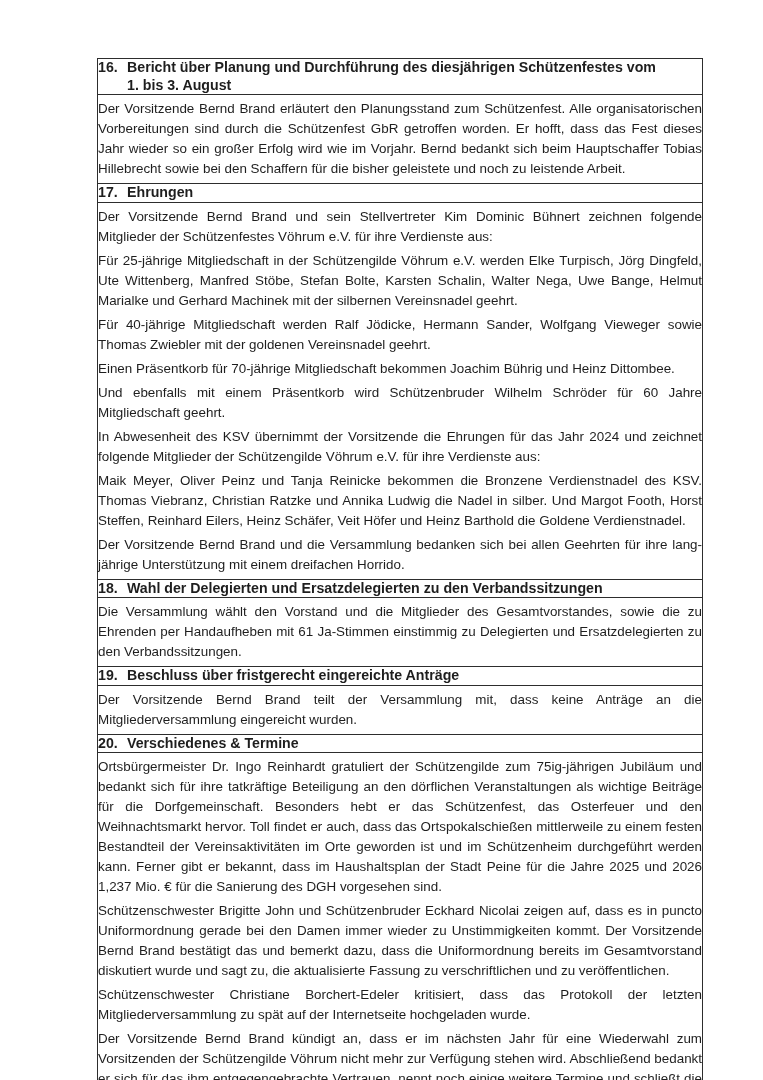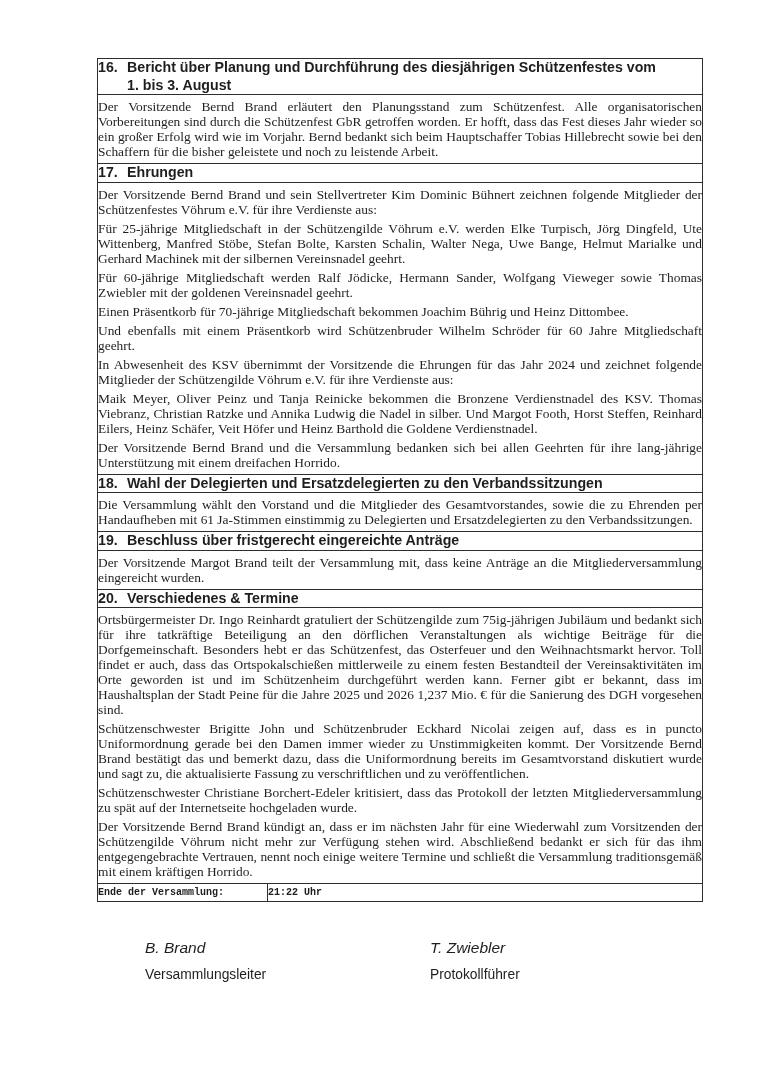--- a/index.html
+++ b/index.html
@@ -39,23 +39,22 @@
   .head-num {
     flex: 0 0 29px;
     width: 29px;
   }
   .head-title {
     flex: 1;
     white-space: pre-wrap;
   }
   td.bodycell {
     font-size: 13.4px;
-    line-height: 15px;
+    line-height: 20px;
     padding: 1px 7px 3px 11px;
-    font-family: Liberation Serif, serif;
   }
   .bodycell p {
     margin: 4px 0;
     text-align: justify;
   }
   td.end-label, td.end-value {
     font-weight: bold;
     font-size: 10px;
     line-height: 17px;
     padding: 3px 7px 4px 11px;
@@ -110,21 +109,21 @@
         <div class="head-inner">
           <span class="head-num">17.</span>
           <span class="head-title">Ehrungen</span>
         </div>
       </td>
     </tr>
     <tr>
       <td colspan="2" class="bodycell">
         <p>Der Vorsitzende Bernd Brand und sein Stellvertreter Kim Dominic Bühnert zeichnen folgende Mitglieder der Schützenfestes Vöhrum e.V. für ihre Verdienste aus:</p>
         <p>Für 25-jährige Mitgliedschaft in der Schützengilde Vöhrum e.V. werden Elke Turpisch, Jörg Dingfeld, Ute Wittenberg, Manfred Stöbe, Stefan Bolte, Karsten Schalin, Walter Nega, Uwe Bange, Helmut Marialke und Gerhard Machinek mit der silbernen Vereinsnadel geehrt.</p>
-        <p>Für 60-jährige Mitgliedschaft werden Ralf Jödicke, Hermann Sander, Wolfgang Vieweger sowie Thomas Zwiebler mit der goldenen Vereinsnadel geehrt.</p>
+        <p>Für 40-jährige Mitgliedschaft werden Ralf Jödicke, Hermann Sander, Wolfgang Vieweger sowie Thomas Zwiebler mit der goldenen Vereinsnadel geehrt.</p>
         <p>Einen Präsentkorb für 70-jährige Mitgliedschaft bekommen Joachim Bührig und Heinz Dittombee.</p>
         <p>Und ebenfalls mit einem Präsentkorb wird Schützenbruder Wilhelm Schröder für 60 Jahre Mitgliedschaft geehrt.</p>
         <p>In Abwesenheit des KSV übernimmt der Vorsitzende die Ehrungen für das Jahr 2024 und zeichnet folgende Mitglieder der Schützengilde Vöhrum e.V. für ihre Verdienste aus:</p>
         <p>Maik Meyer, Oliver Peinz und Tanja Reinicke bekommen die Bronzene Verdienstnadel des KSV. Thomas Viebranz, Christian Ratzke und Annika Ludwig die Nadel in silber. Und Margot Footh, Horst Steffen, Reinhard Eilers, Heinz Schäfer, Veit Höfer und Heinz Barthold die Goldene Verdienstnadel.</p>
         <p>Der Vorsitzende Bernd Brand und die Versammlung bedanken sich bei allen Geehrten für ihre lang-jährige Unterstützung mit einem dreifachen Horrido.</p>
       </td>
     </tr>
 
     <tr>
       <td colspan="2" class="head">
@@ -143,21 +142,21 @@
     <tr>
       <td colspan="2" class="head">
         <div class="head-inner">
           <span class="head-num">19.</span>
           <span class="head-title">Beschluss über fristgerecht eingereichte Anträge</span>
         </div>
       </td>
     </tr>
     <tr>
       <td colspan="2" class="bodycell">
-        <p>Der Vorsitzende Margot Brand teilt der Versammlung mit, dass keine Anträge an die Mitgliederversammlung eingereicht wurden.</p>
+        <p>Der Vorsitzende Bernd Brand teilt der Versammlung mit, dass keine Anträge an die Mitgliederversammlung eingereicht wurden.</p>
       </td>
     </tr>
 
     <tr>
       <td colspan="2" class="head">
         <div class="head-inner">
           <span class="head-num">20.</span>
           <span class="head-title">Verschiedenes &amp; Termine</span>
         </div>
       </td>

